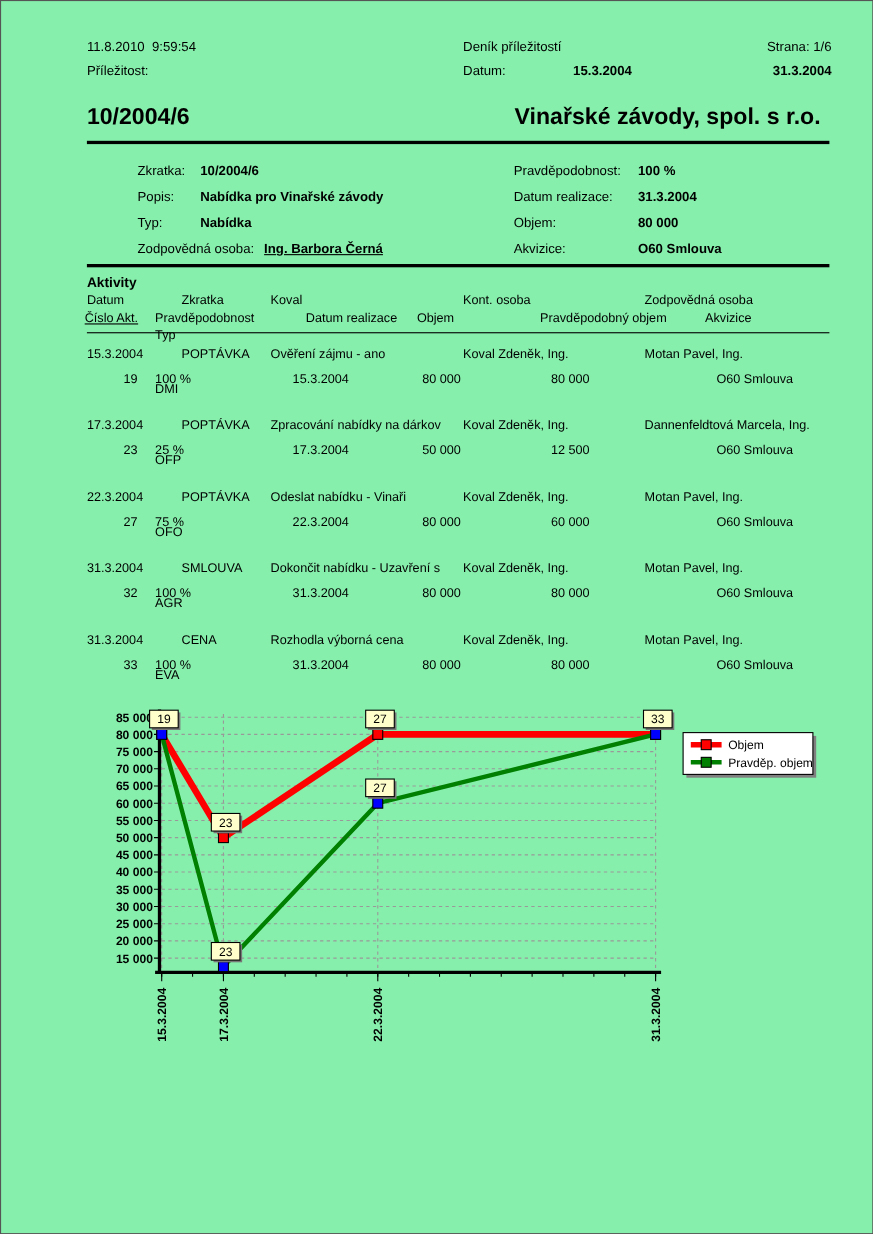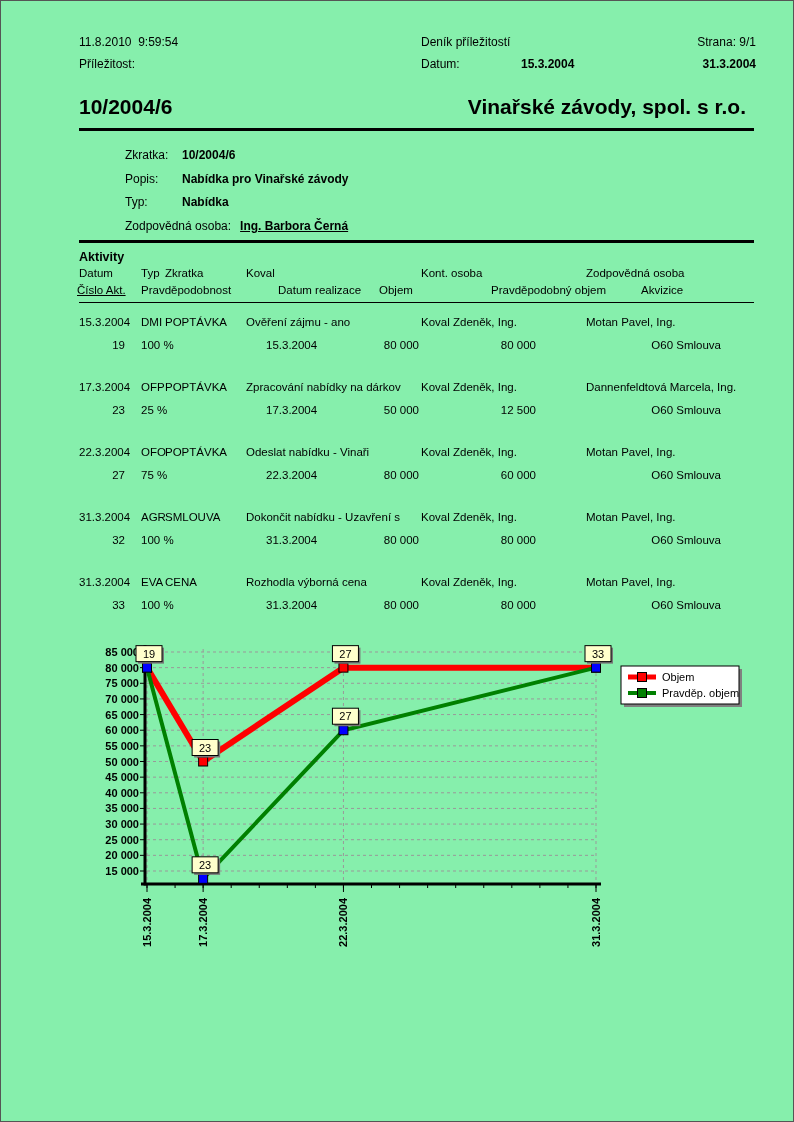--- a/index.html
+++ b/index.html
@@ -17,21 +17,21 @@
   
   .det-line { position:absolute; white-space:pre; font-size:12px; }
   .det-label { display:inline-block;margin-left:46px; }
   .det-left .det-label { min-width:57px; }
   .det-left .det-label.wide { min-width:0; margin-right:9px; }
   .det-right .det-label { min-width:113px; }
 
   
   .hcell, .cell { position:absolute; white-space:pre; font-size:11.5px; }
   .c-datum  { left:78px; }
-  .c-typ    { left:140px; }
+  .c-typ    { left:140px;margin-top:32px; }
   .c-zkr    { left:164px; }
   .c-popis  { left:245px; width:172px; overflow:hidden; }
   .c-kont   { left:420px; }
   .c-zodp   { left:585px; }
   .c-cislo  { left:78px;  width:46px;  text-align:right; }
   .c-pravd  { left:140px; }
   .c-datre  { left:265px; }
   .c-objem  { left:330px; width:88px;  text-align:right; }
   .c-pobj   { left:445px; width:90px;  text-align:right; }
   .c-akv    { left:590px; width:130px; text-align:right; }
@@ -51,32 +51,38 @@
 </head>
 <body>
 
 <div class="page">
 
   <span class="abs fs12" style="left:78px; top:34px;">11.8.2010  9:59:54</span>
   <span class="abs fs12" style="left:78px; top:56px;">Příležitost:</span>
   <span class="abs fs12" style="left:420px; top:34px;">Deník příležitostí</span>
   <span class="abs fs12" style="left:420px; top:56px;">Datum:</span>
   <span class="abs fs12 b" style="left:520px; top:56px;">15.3.2004</span>
-  <span class="abs fs12" style="left:600px; top:34px; width:155px; text-align:right;">Strana: 9/1</span>
+  <span class="abs fs12" style="left:600px; top:34px; width:155px; text-align:right;">Strana: 1/6</span>
   <span class="abs fs12 b" style="left:600px; top:56px; width:155px; text-align:right;">31.3.2004</span>
 
   <span class="abs title-text" style="left:78px; top:94px;">10/2004/6</span>
   <span class="abs title-text" style="left:300px; top:94px; width:445px; text-align:right;">Vinařské závody, spol. s r.o.</span>
   <div class="rule-thick" style="top:127px;"></div>
 
   <div class="abs det-left" style="left:78px; top:147px; width:330px; height:92px;">
     <div class="det-line" style="top:0;"><span class="det-label">Zkratka:</span><span class="b">10/2004/6</span></div>
     <div class="det-line" style="top:24px;"><span class="det-label">Popis:</span><span class="b">Nabídka pro Vinařské závody</span></div>
     <div class="det-line" style="top:47px;"><span class="det-label">Typ:</span><span class="b">Nabídka</span></div>
     <div class="det-line" style="top:71px;text-decoration:underline;"><span class="det-label wide">Zodpovědná osoba:</span><span class="b">Ing. Barbora Černá</span></div>
+  </div>
+  <div class="abs det-right" style="left:420px; top:147px; width:340px; height:92px;">
+    <div class="det-line" style="top:0;"><span class="det-label">Pravděpodobnost:</span><span class="b">100 %</span></div>
+    <div class="det-line" style="top:24px;"><span class="det-label">Datum realizace:</span><span class="b">31.3.2004</span></div>
+    <div class="det-line" style="top:47px;"><span class="det-label">Objem:</span><span class="b">80 000</span></div>
+    <div class="det-line" style="top:71px;"><span class="det-label">Akvizice:</span><span class="b">O60 Smlouva</span></div>
   </div>
   <div class="rule-thick" style="top:239px;"></div>
 
   <span class="abs b" style="left:78px; top:249px; font-size:12.5px;">Aktivity</span>
   <span class="hcell c-datum" style="top:266px;">Datum</span>
   <span class="hcell c-typ" style="top:266px;">Typ</span>
   <span class="hcell c-zkr" style="top:266px;">Zkratka</span>
   <span class="hcell c-popis" style="top:266px;">Koval</span>
   <span class="hcell c-kont" style="top:266px;">Kont. osoba</span>
   <span class="hcell c-zodp" style="top:266px;">Zodpovědná osoba</span>

